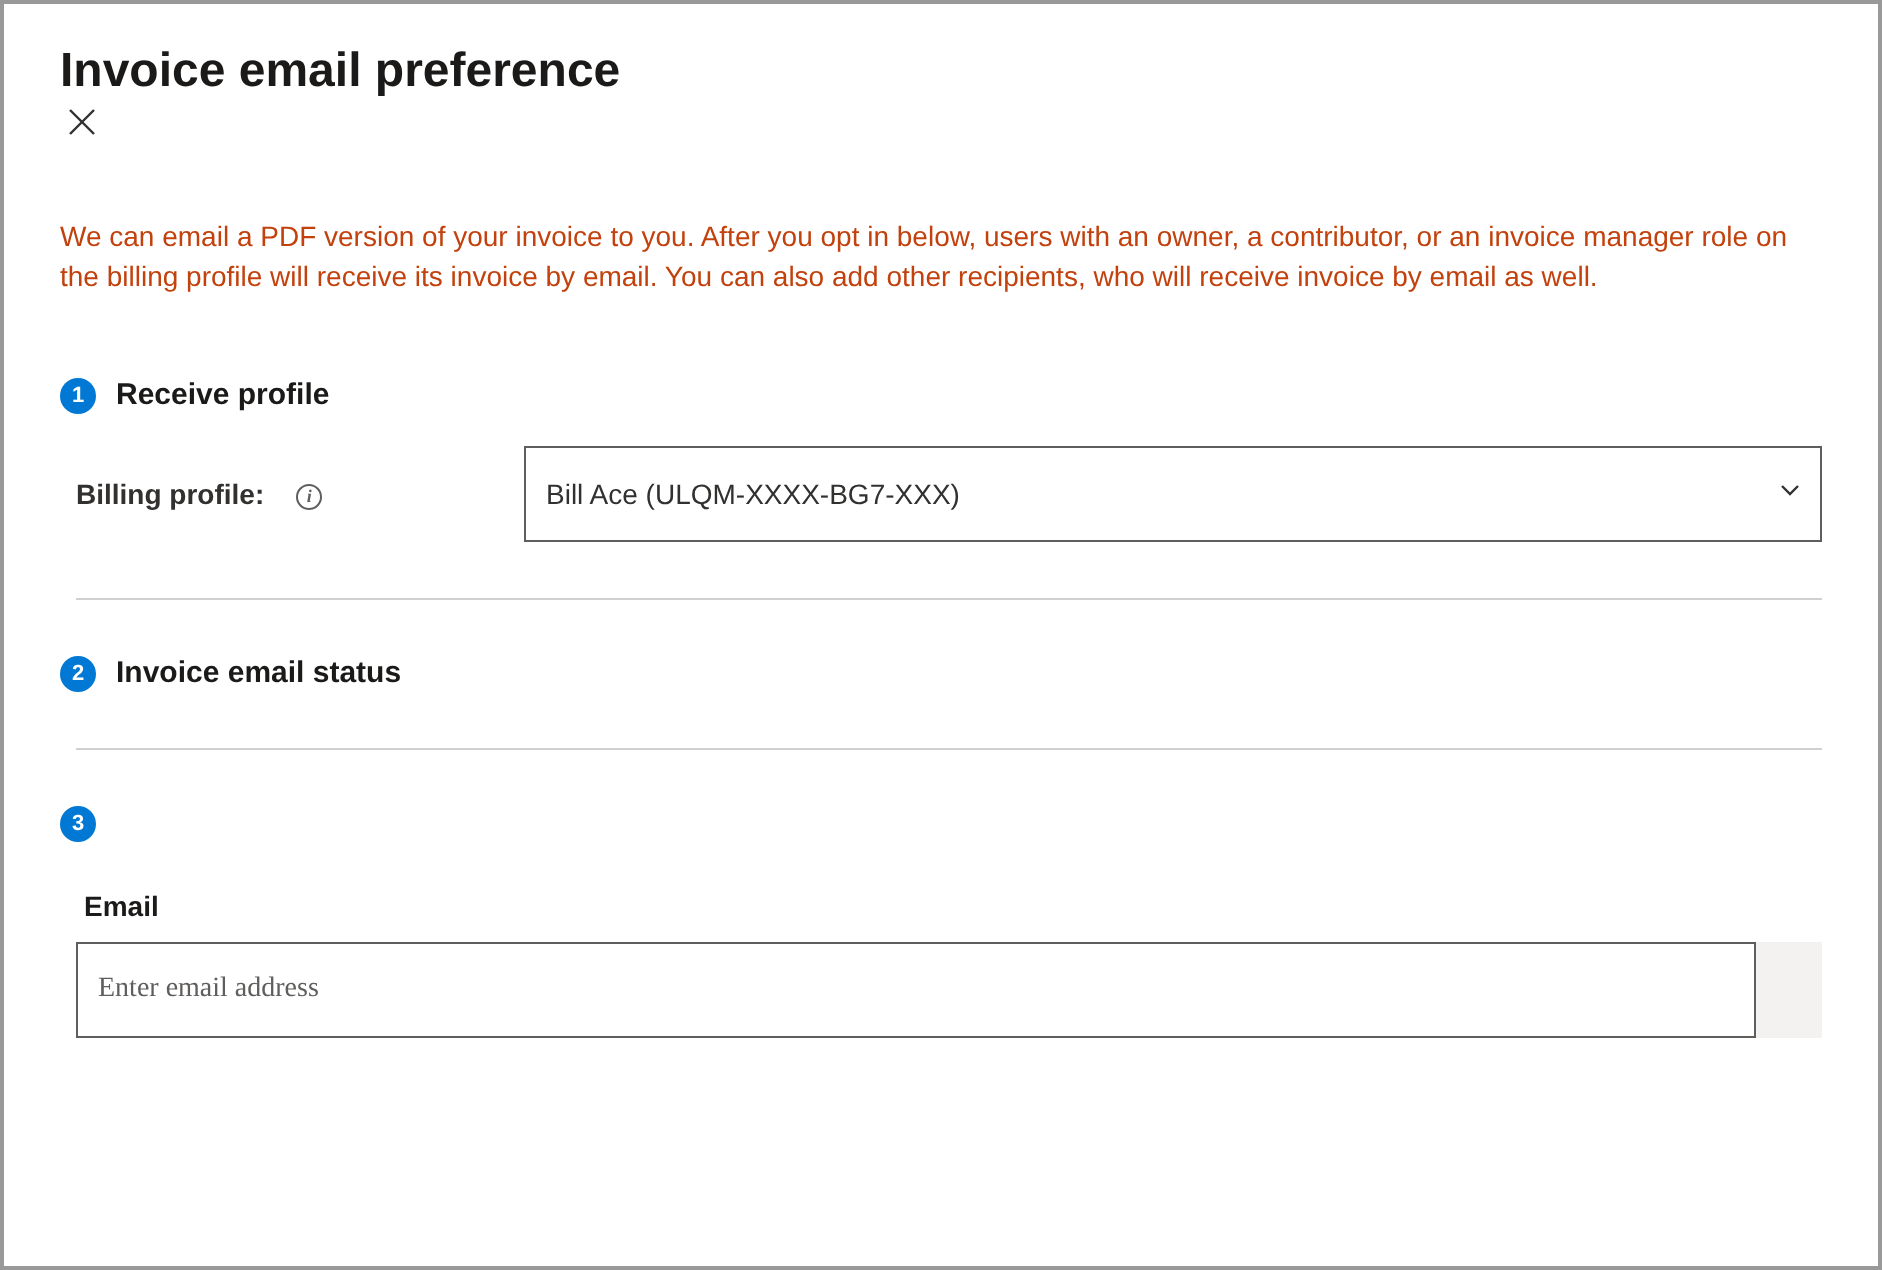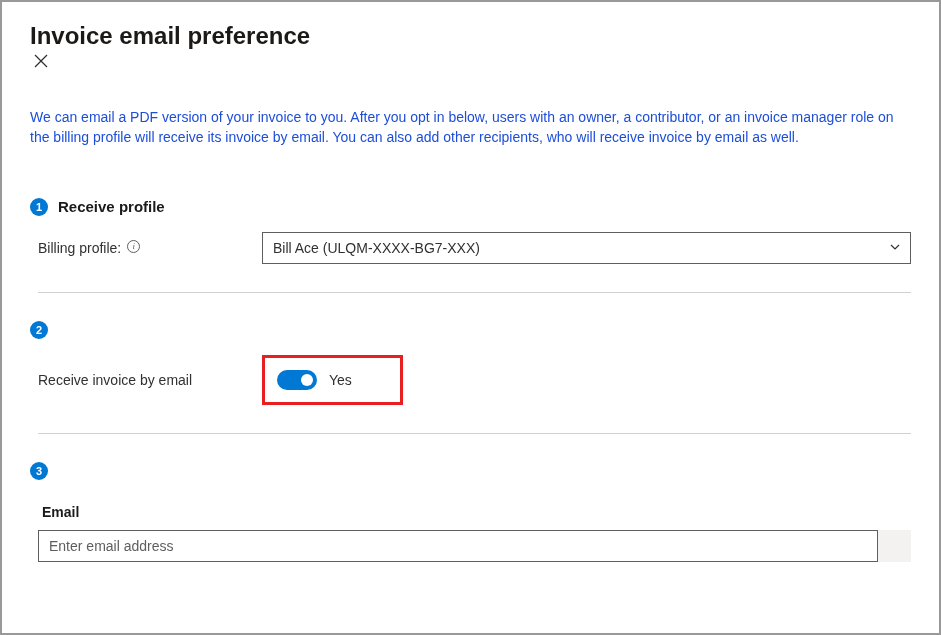--- a/index.html
+++ b/index.html
@@ -40,23 +40,23 @@
       font-size: 16px;
       color: #323130;
       line-height: 1;
     }
     .close-btn svg {
       width: 14px;
       height: 14px;
     }
     .description {
       font-size: 14px;
-      color: #1d4ed8;
+      color: #c2410c;
       line-height: 1.45;
-      margin-bottom: 50px;
+      margin-bottom: 40px;
     }
     .section {
       margin-bottom: 0;
     }
     .section-header {
       display: flex;
       align-items: center;
       gap: 10px;
       margin-bottom: 16px;
     }
@@ -82,23 +82,24 @@
       display: flex;
       align-items: center;
       margin-left: 8px;
       margin-bottom: 20px;
     }
     .field-label {
       font-size: 14px;
       color: #323130;
       width: 224px;
       display: flex;
-      align-items: flex-start;
-      gap: 6px;
+      align-items: flex-end;
+      gap: 16px;
       flex-shrink: 0;
+      font-weight: bold;
     }
     .info-icon {
       width: 13px;
       height: 13px;
       border: 1px solid #605e5c;
       border-radius: 50%;
       display: inline-flex;
       align-items: center;
       justify-content: center;
       font-size: 9px;
@@ -114,21 +115,21 @@
       width: 100%;
       border: 1px solid #605e5c;
       background: #fff;
       padding: 6px 30px 6px 10px;
       font-size: 14px;
       color: #323130;
       cursor: pointer;
       display: flex;
       align-items: center;
       justify-content: space-between;
-      height: 32px;
+      height: 48px;
     }
     .chevron {
       position: absolute;
       right: 10px;
       top: 50%;
       transform: translateY(-50%);
       pointer-events: none;
     }
     .chevron svg {
       width: 12px;
@@ -193,23 +194,23 @@
       display: flex;
       gap: 0;
       background: #f3f2f1;
       padding: 0;
     }
     .email-input {
       flex: 1;
       border: 1px solid #605e5c;
       padding: 6px 10px;
       font-size: 14px;
-      font-family: Liberation Sans, sans-serif;
-      color: #323130;
-      height: 32px;
+      font-family: Liberation Serif, serif;
+      color: #323130;
+      height: 48px;
       max-width: 840px;
     }
     .email-input::placeholder {
       color: #605e5c;
     }
   </style>
 </head>
 <body>
 
 <div class="container">
@@ -248,29 +249,21 @@
         </span>
       </div>
     </div>
   </div>
 
   <hr class="divider">
 
   <div class="section">
     <div class="section-header">
       <span class="step-badge">2</span>
-    </div>
-    <div class="toggle-row">
-      <div class="toggle-label">Receive invoice by email</div>
-      <div class="toggle-highlight">
-        <div class="toggle">
-          <div class="toggle-thumb"></div>
-        </div>
-        <span class="toggle-text">Yes</span>
-      </div>
+      <span class="section-title">Invoice email status</span>
     </div>
   </div>
 
   <hr class="divider">
 
   <div class="section">
     <div class="section-header">
       <span class="step-badge">3</span>
     </div>
     <div class="email-section">

